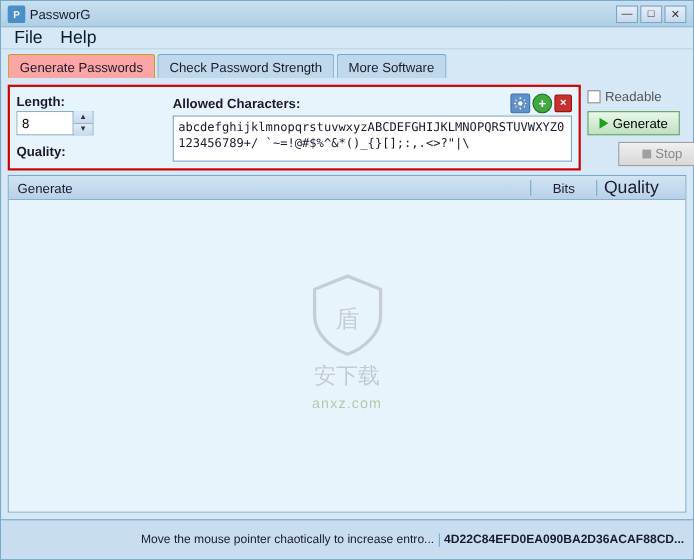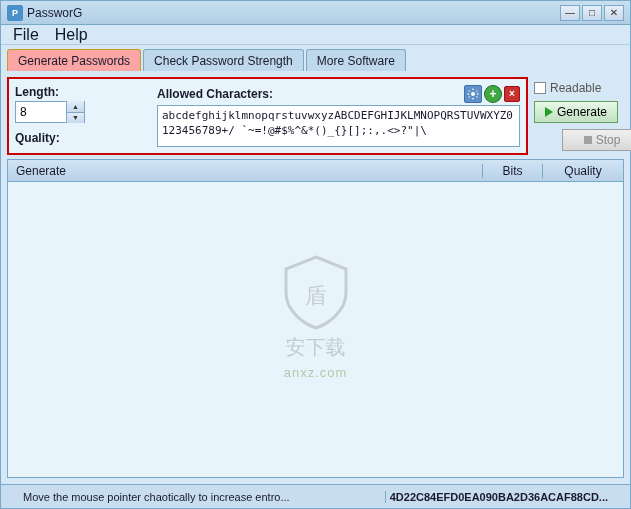--- a/index.html
+++ b/index.html
@@ -368,23 +368,23 @@
       padding: 0 6px;
       font-size: 12px;
       color: #1a1a2e;
       border-right: 1px solid #7aa8c8;
       text-align: center;
     }
 
     .th-quality {
       width: 80px;
       padding: 0 6px;
-      font-size: 12px;
-      color: #1a1a2e;
-      text-align: center;
+      font-size: 16px;
+      color: #1a1a2e;
+      text-align: left;
     }
 
     .table-body {
       flex: 1;
       background: #e8f4fc;
       position: relative;
       overflow: hidden;
     }
 
     
@@ -412,28 +412,29 @@
     }
 
     .watermark-text-en {
       font-size: 13px;
       color: #4d7c0f;
       letter-spacing: 1px;
     }
 
     
     .status-bar {
-      height: 24px;
+      height: 36px;
       background: #c8ddf0;
       border-top: 1px solid #7aa8c8;
       display: flex;
       align-items: center;
-      padding: 0 22px;
+      padding: 0 8px;
       flex-shrink: 0;
       gap: 0;
+      text-align: right;
     }
 
     .status-left {
       flex: 1;
       font-size: 11px;
       color: #1a1a2e;
       overflow: hidden;
       text-overflow: ellipsis;
       white-space: nowrap;
       border-right: 1px solid #7aa8c8;

